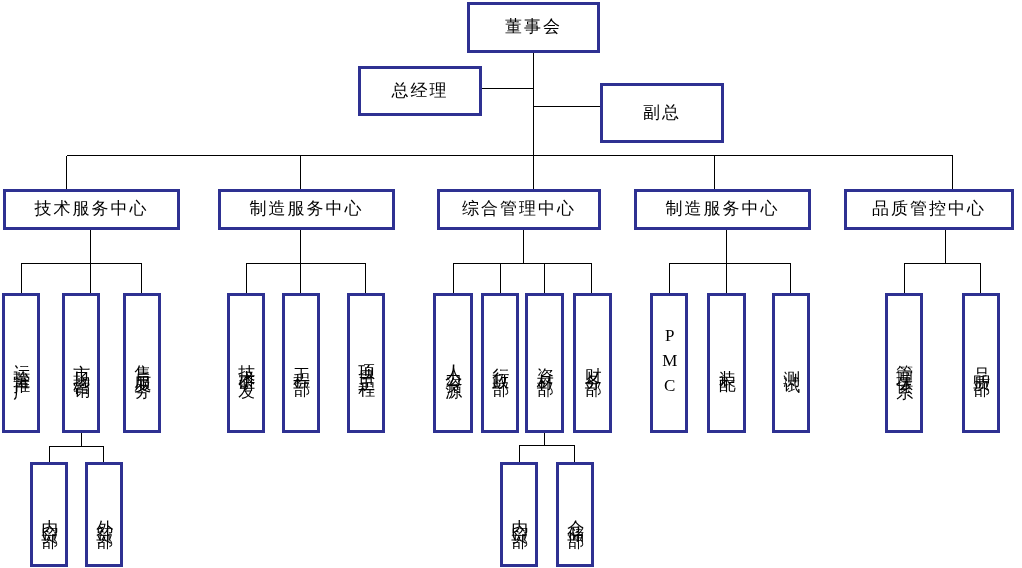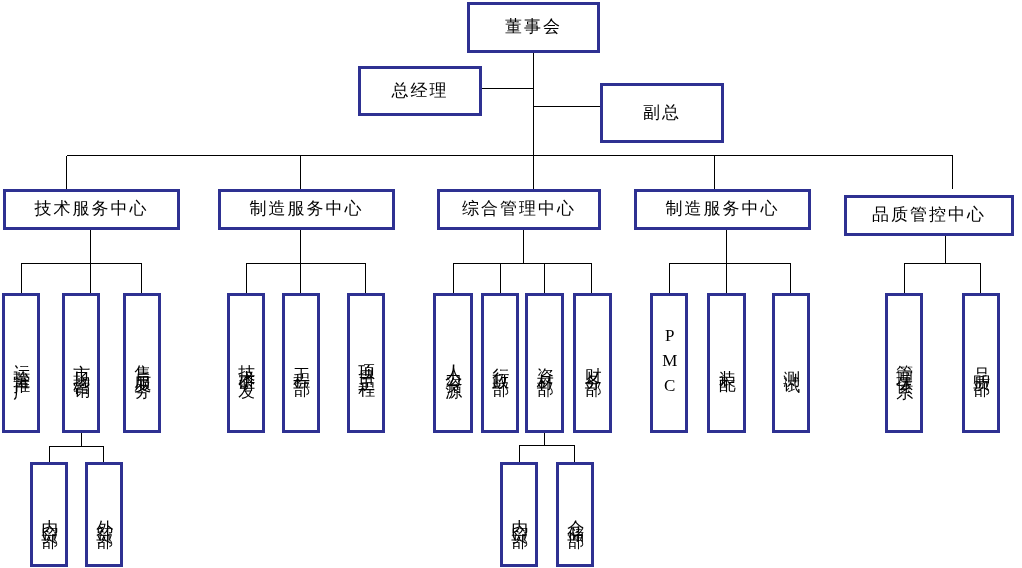--- a/index.html
+++ b/index.html
@@ -128,21 +128,21 @@
   </div>
   <div class="node hnode" style="left:218px;top:189px;width:177px;height:41px">
     <span>制造服务中心</span>
   </div>
   <div class="node hnode" style="left:437px;top:189px;width:164px;height:41px">
     <span>综合管理中心</span>
   </div>
   <div class="node hnode" style="left:634px;top:189px;width:177px;height:41px">
     <span>制造服务中心</span>
   </div>
-  <div class="node hnode" style="left:844px;top:195px;width:170px;height:41px">
+  <div class="node hnode" style="left:844px;top:189px;width:170px;height:41px">
     <span>品质管控中心</span>
   </div>
 
   <div class="node vnode" style="left:2px;top:293px;width:38px;height:140px">
     <span>运营推广</span>
   </div>
   <div class="node vnode" style="left:62px;top:293px;width:38px;height:140px">
     <span>市场营销</span>
   </div>
   <div class="node vnode" style="left:123px;top:293px;width:38px;height:140px">

